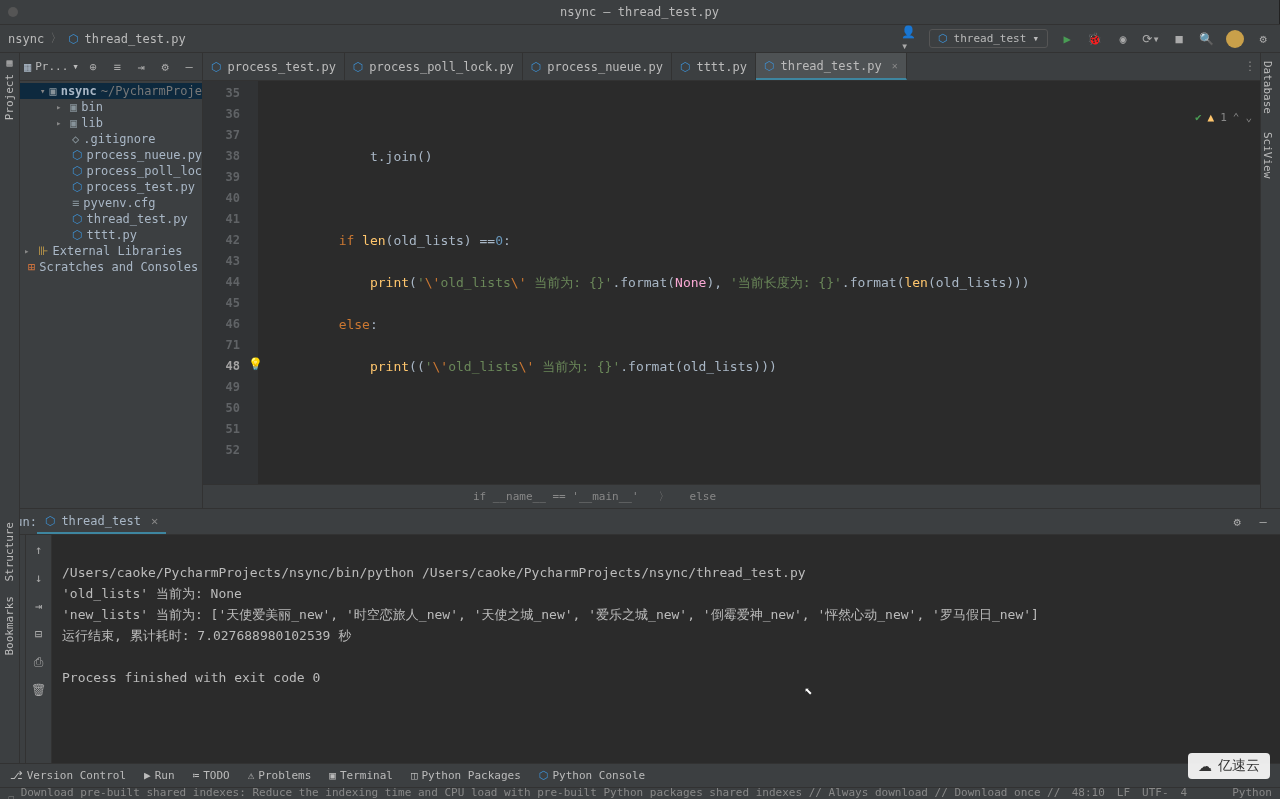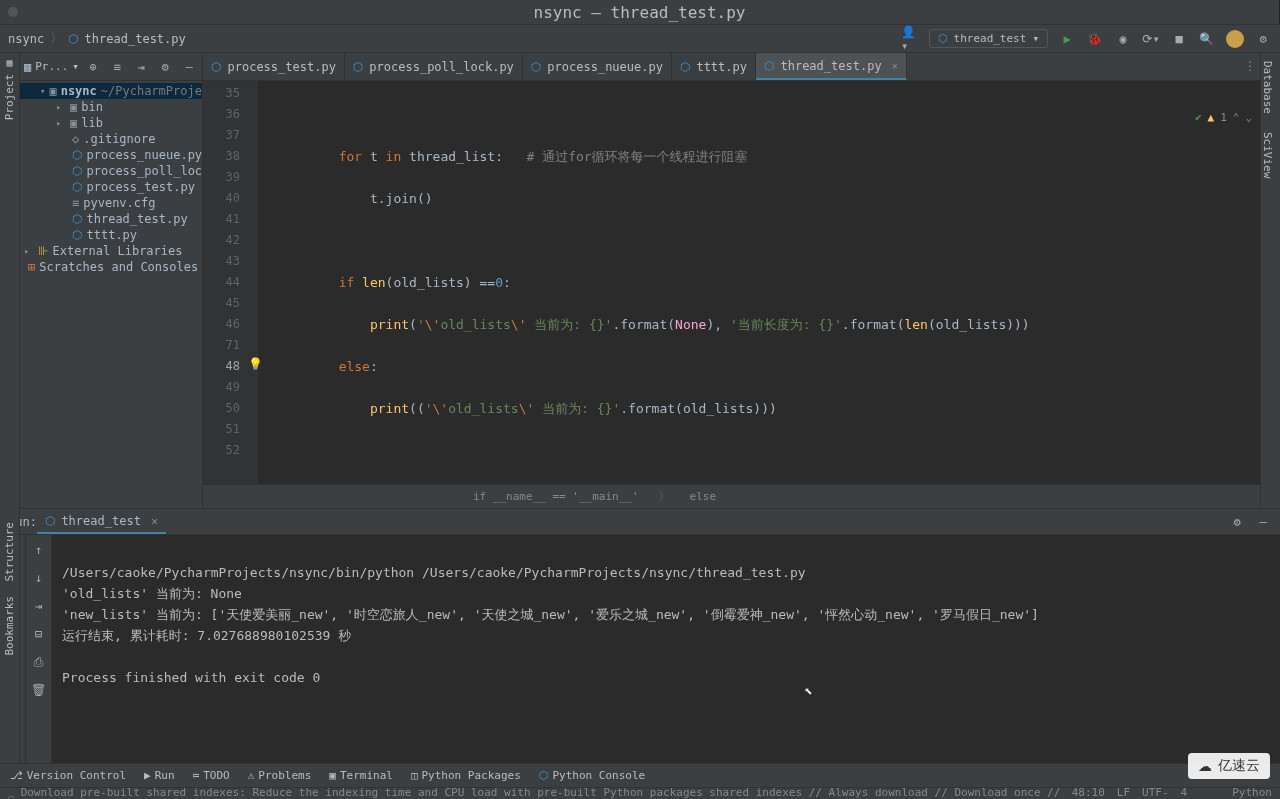--- a/index.html
+++ b/index.html
@@ -18,21 +18,21 @@
   background: #3c3f41;
   display: flex;
   border-bottom: 1px solid #323232;
 }
 .titlebar-half {
   flex: 1;
   display: flex;
   align-items: center;
   justify-content: center;
   color: #bbb;
-  font-size: 16px;
+  font-size: 12px;
   position: relative;
   text-align: right;
 }
 .titlebar-half:first-child { border-right: 1px solid #222; }
 .close-dot {
   position: absolute;
   left: 8px;
   width: 10px;
   height: 10px;
   background: #555;
@@ -187,20 +187,21 @@
 }
 .gutter {
   width: 55px;
   background: #313335;
   text-align: right;
   padding-right: 18px;
   color: #606366;
   font-size: 12px;
   line-height: 21px;
   padding-top: 2px;
+  font-weight: bold;
 }
 .gutter-line { height: 21px; }
 .gutter-line.cur { color: #a4a3a3; }
 .bulb {
   position: absolute;
   left: 45px;
   width: 14px;
   height: 14px;
   color: #ffc66d;
   font-size: 12px;
@@ -518,21 +519,20 @@
         <div class="gutter-line">71</div>
           <div class="gutter-line cur">48</div>
           <div class="gutter-line">49</div>
         <div class="gutter-line">50</div>
           <div class="gutter-line">51</div>
           <div class="gutter-line">52</div>
       </div>
       <div class="bulb" style="top:276px;">💡</div>
       <div class="code-content">
 <div class="code-line"></div>
-<div class="code-line">        <span class="kw">for</span> t <span class="kw">in</span> thread_list:   <span class="cmt"># 通过for循环将每一个线程进行阻塞</span></div>
 <div class="code-line">            t.join()</div>
 <div class="code-line"></div>
 <div class="code-line">        <span class="kw">if</span> <span class="fn">len</span>(old_lists) ==<span class="num">0</span>:</div>
 <div class="code-line">            <span class="fn">print</span>(<span class="str">'<span class="esc">\'</span>old_lists<span class="esc">\'</span> 当前为: {}'</span>.format(<span class="const">None</span>), <span class="str">'当前长度为: {}'</span>.format(<span class="fn">len</span>(old_lists)))</div>
 <div class="code-line">        <span class="kw">else</span>:</div>
 <div class="code-line">            <span class="fn">print</span>((<span class="str">'<span class="esc">\'</span>old_lists<span class="esc">\'</span> 当前为: {}'</span>.format(old_lists)))</div>
 <div class="code-line"></div>
 
 
 

